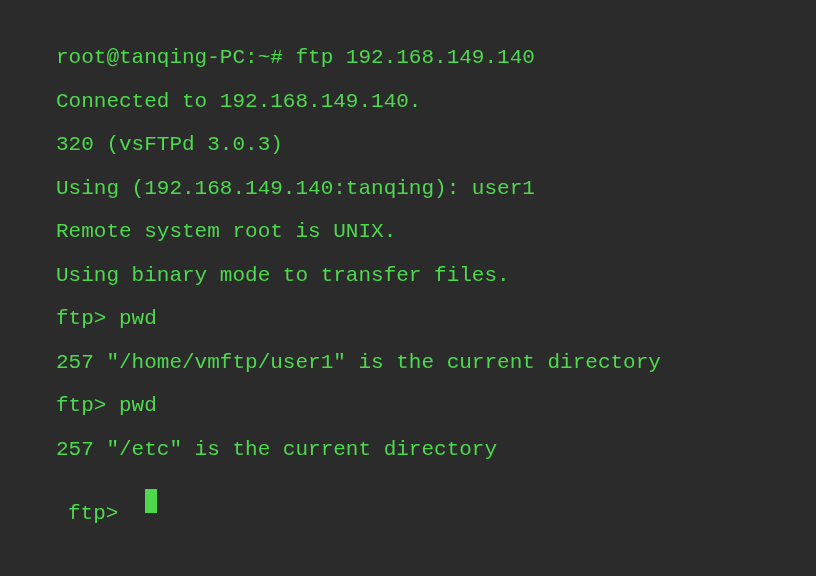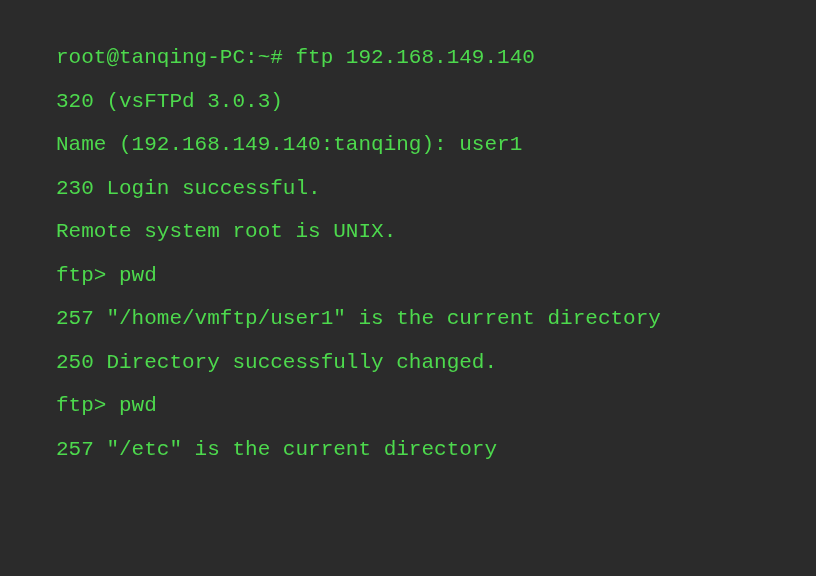--- a/index.html
+++ b/index.html
@@ -28,22 +28,23 @@
       background-color: #4dd94d;
       vertical-align: text-bottom;
       margin-left: 2px;
     }
   </style>
 </head>
 <body>
 
 <div>
   <div class="line">root@tanqing-PC:~# ftp 192.168.149.140</div>
+  <div class="line">Connected to 192.168.149.140.</div>
   <div class="line">320 (vsFTPd 3.0.3)</div>
-  <div class="line">Name (192.168.149.140:tanqing): user1</div>
-  <div class="line">230 Login successful.</div>
+  <div class="line">Using (192.168.149.140:tanqing): user1</div>
   <div class="line">Remote system root is UNIX.</div>
+  <div class="line">Using binary mode to transfer files.</div>
   <div class="line">ftp&gt; pwd</div>
   <div class="line">257 "/home/vmftp/user1" is the current directory</div>
-  <div class="line">250 Directory successfully changed.</div>
   <div class="line">ftp&gt; pwd</div>
   <div class="line">257 "/etc" is the current directory</div>
+  <div class="line"><span>ftp&gt; </span><span class="cursor"></span></div>
 </div>
 
 </body></html>

